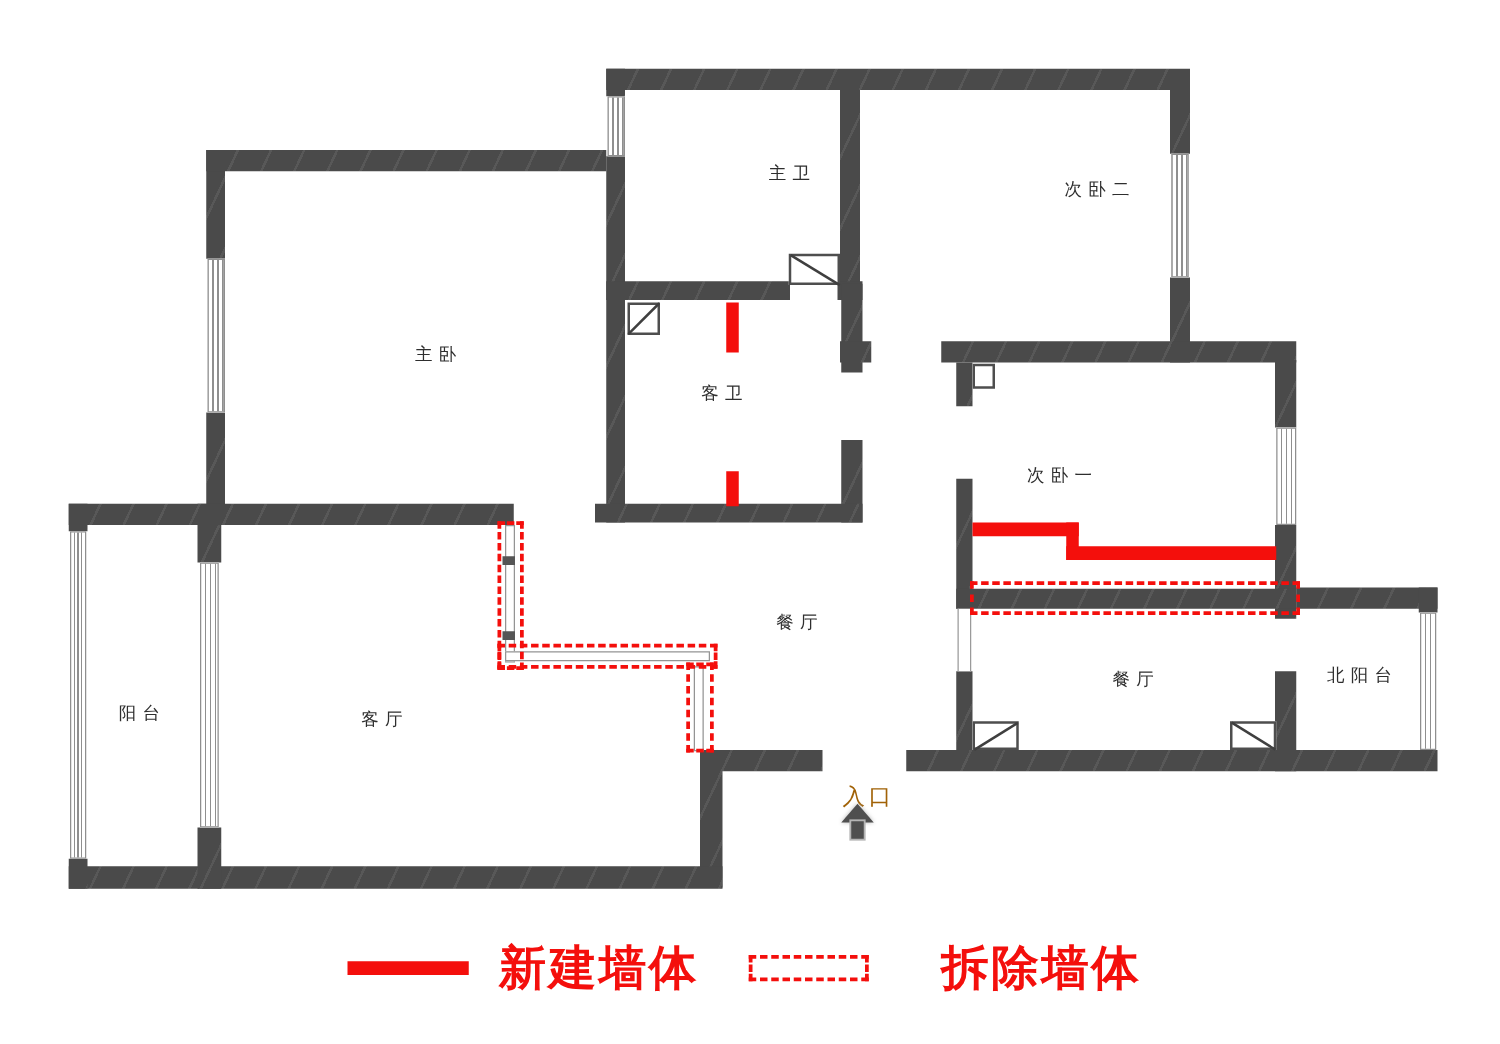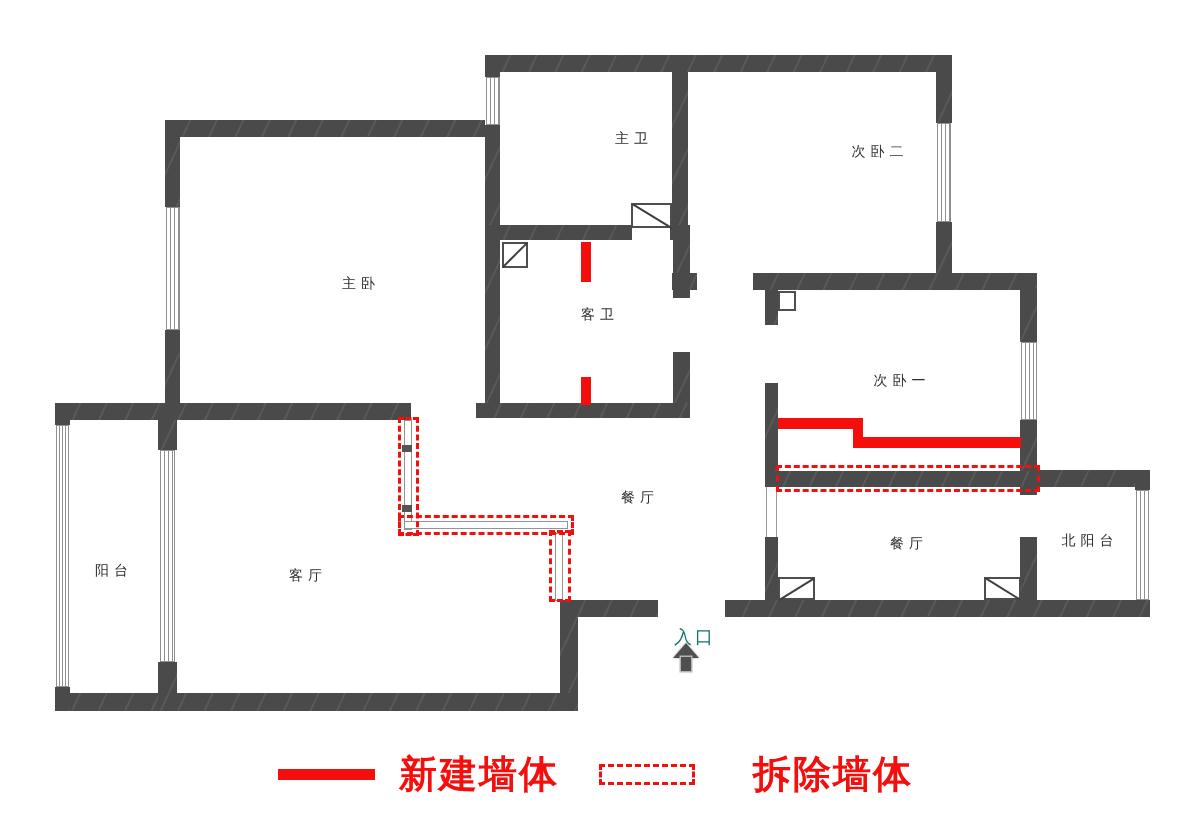--- a/index.html
+++ b/index.html
@@ -16,21 +16,21 @@
   .opening{position:absolute;box-sizing:border-box;background:#fff;border-left:1px solid #9a9a9a;border-right:1px solid #9a9a9a;}
   .thin{position:absolute;box-sizing:border-box;background:#fff;border:1px solid #949494;}
   .tick{position:absolute;background:#555;}
   .redseg{position:absolute;background:var(--red);}
   .reddash{position:absolute;box-sizing:border-box;border:3px dashed var(--red);background:transparent;}
   .corner{position:absolute;box-sizing:border-box;background:#fff;border:2px solid #4e4e4e;}
   .corner .diag{position:absolute;left:50%;top:50%;height:2px;background:#3f3f3f;transform-origin:center;}
   .room-label{position:absolute;transform:translate(-50%,-50%);white-space:nowrap;
     font-family:"Liberation Serif",serif;font-size:14px;letter-spacing:5px;color:var(--labelc);}
   .entrance-label{position:absolute;transform:translate(-50%,-50%);white-space:nowrap;
-    font-family:"Liberation Serif",serif;font-size:18px;letter-spacing:3px;color:#0f766e;}
+    font-family:"Liberation Serif",serif;font-size:18px;letter-spacing:3px;color:#a16207;}
   .arrow-head{position:absolute;width:0;height:0;
     border-left:13px solid transparent;border-right:13px solid transparent;border-bottom:15px solid #4f4f4f;
     filter:drop-shadow(0 0 1.5px #b5b5b5);}
   .arrow-stem{position:absolute;background:#4f4f4f;box-shadow:0 0 0 1.5px #b5b5b5;}
   .legend-swatch-solid{position:absolute;background:var(--red);}
   .legend-swatch-dashed{position:absolute;box-sizing:border-box;border:3px dashed var(--red);}
   .legend-label{position:absolute;font-family:"Liberation Sans",sans-serif;
     font-size:38px;font-weight:bold;color:var(--red);letter-spacing:2px;white-space:nowrap;}
 </style>
 </head>
@@ -105,23 +105,23 @@
       <div class="corner" style="left: 778px; top: 577px; width: 37px; height: 23px;">
         <div class="diag" style="width: 41.3877px; transform: translate(-50%, -50%) rotate(-31.866deg);"></div>
       </div>
       <div class="corner" style="left: 984px; top: 577px; width: 37px; height: 23px;">
         <div class="diag" style="width: 41.3877px; transform: translate(-50%, -50%) rotate(31.866deg);"></div>
       </div>
     </div>
 
   <div class="room-label" style="left:634px;top:139px;">主卫</div>
   <div class="room-label" style="left:880px;top:152px;">次卧二</div>
-  <div class="room-label" style="left:361px;top:284px;">主卧</div>
-  <div class="room-label" style="left:580px;top:315px;margin-left:20px;">客卫</div>
-  <div class="room-label" style="left:902px;top:381px;text-align:center;">次卧一</div>
+  <div class="room-label" style="left:351px;top:284px;">主卧</div>
+  <div class="room-label" style="left:580px;top:315px;">客卫</div>
+  <div class="room-label" style="left:850px;top:381px;text-align:center;">次卧一</div>
   <div class="room-label" style="left:114px;top:571px;">阳台</div>
   <div class="room-label" style="left:308px;top:576px;">客厅</div>
   <div class="room-label" style="left:640px;top:498px;">餐厅</div>
   <div class="room-label" style="left:909px;top:544px;">餐厅</div>
   <div class="room-label" style="left:1090px;top:541px;">北阳台</div>
 
   <div class="entrance-label" style="left:695px;top:637px;">入口</div>
   <div class="arrow-head" style="left:673px;top:643px;"></div>
   <div class="arrow-stem" style="left:681px;top:657px;width:10px;height:14px;"></div>
 

